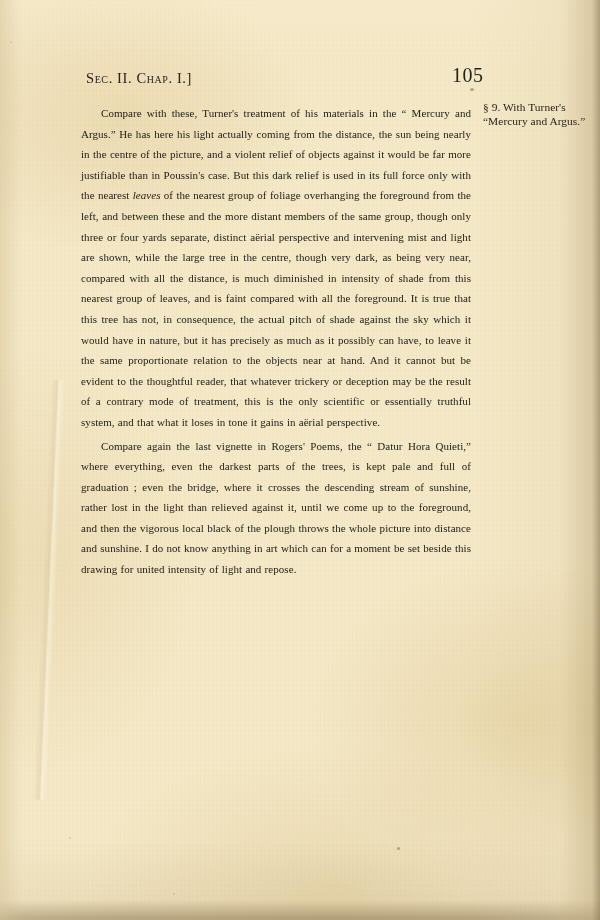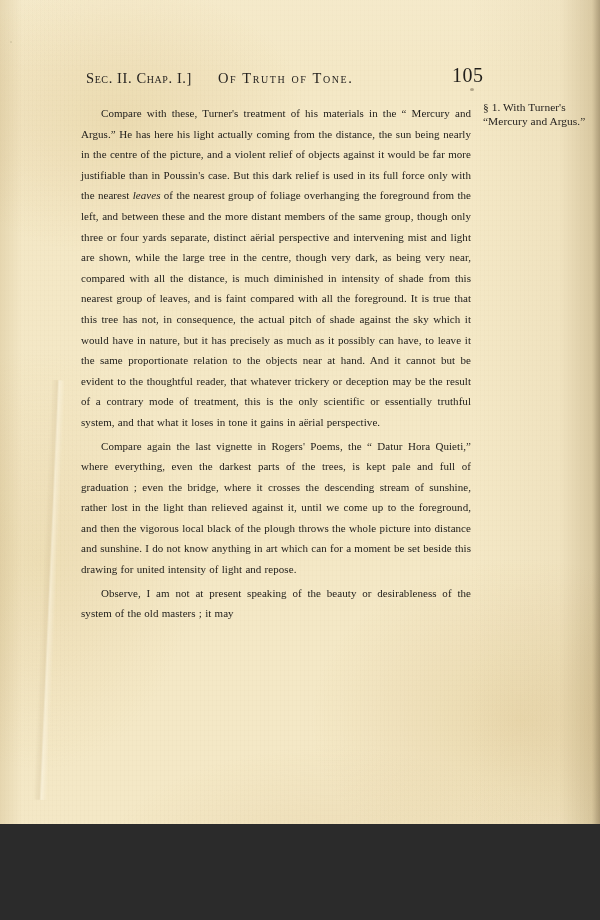--- a/index.html
+++ b/index.html
@@ -5,21 +5,21 @@
 <style>
   html, body {
     margin: 0;
     padding: 0;
     background: #2b2b2b;
   }
 
   #page {
     position: relative;
     width: 600px;
-    height: 824px;
+    height: 920px;
     overflow: hidden;
     background-color: #f4e8c6;
     background-image:
       
       linear-gradient(to right,
         rgba(218,200,158,0.55) 0px,
         rgba(240,228,196,0.12) 22px,
         rgba(255,255,255,0.00) 90px,
         rgba(255,255,255,0.00) 470px,
         rgba(224,206,165,0.22) 560px,
@@ -165,32 +165,30 @@
 </head>
 <body>
 
 <div id="page">
 
   <div id="paper-stains"></div>
   <div id="paper-crease"></div>
 
   <div id="running-head">
     <span class="rh-left">Sec. II. Chap. I.]</span>
-    <span class="rh-title">Of Truth of Tone.</span>
   </div>
 
   <div id="page-number">105</div>
 
   <div id="text-column">
     <p class="para"><span class="indent"></span><span>Compare with these, Turner's treatment of his materials in the “ Mercury and Argus.”  He has here his light actually coming from the distance, the sun being nearly in the centre of the picture, and a violent relief of objects against it would be far more justifiable than in Poussin's case.  But this dark relief is used in its full force only with the nearest </span><i>leaves</i><span> of the nearest group of foliage overhanging the foreground from the left, and between these and the more distant members of the same group, though only three or four yards separate, distinct aërial perspective and intervening mist and light are shown, while the large tree in the centre, though very dark, as being very near, compared with all the distance, is much diminished in intensity of shade from this nearest group of leaves, and is faint compared with all the foreground.  It is true that this tree has not, in consequence, the actual pitch of shade against the sky which it would have in nature, but it has precisely as much as it possibly can have, to leave it the same proportionate relation to the objects near at hand.  And it cannot but be evident to the thoughtful reader, that whatever trickery or deception may be the result of a contrary mode of treatment, this is the only scientific or essentially truthful system, and that what it loses in tone it gains in aërial perspective.</span></p>
     <p class="para"><span class="indent"></span><span>Compare again the last vignette in Rogers' Poems, the “ Datur Hora Quieti,” where everything, even the darkest parts of the trees, is kept pale and full of graduation ;  even the bridge, where it crosses the descending stream of sunshine, rather lost in the light than relieved against it, until we come up to the foreground, and then the vigorous local black of the plough throws the whole picture into distance and sunshine.  I do not know anything in art which can for a moment be set beside this drawing for united intensity of light and repose.</span></p>
-    <p class="para"><span class="indent"></span><span>Observe, I am not at present speaking of the beauty or desirableness of the system of the old masters ; it may</span></p>
   </div>
 
-  <div class="side-note" id="side-note-1">§ 1. With Turner's “Mercury and Argus.”</div>
+  <div class="side-note" id="side-note-1">§ 9. With Turner's “Mercury and Argus.”</div>
 
 
   <div id="ink-layer">
     <div class="speck" style="left:470px;top:88px;width:4px;height:3px;"></div>
     <div class="speck" style="left:397px;top:847px;width:3px;height:3px;"></div>
     <div class="speck" style="left:69px;top:837px;width:2px;height:2px;opacity:.5;"></div>
     <div class="speck" style="left:10px;top:41px;width:2px;height:2px;opacity:.35;"></div>
     <div class="speck" style="left:173px;top:893px;width:2px;height:2px;opacity:.45;"></div>
   </div>
 

